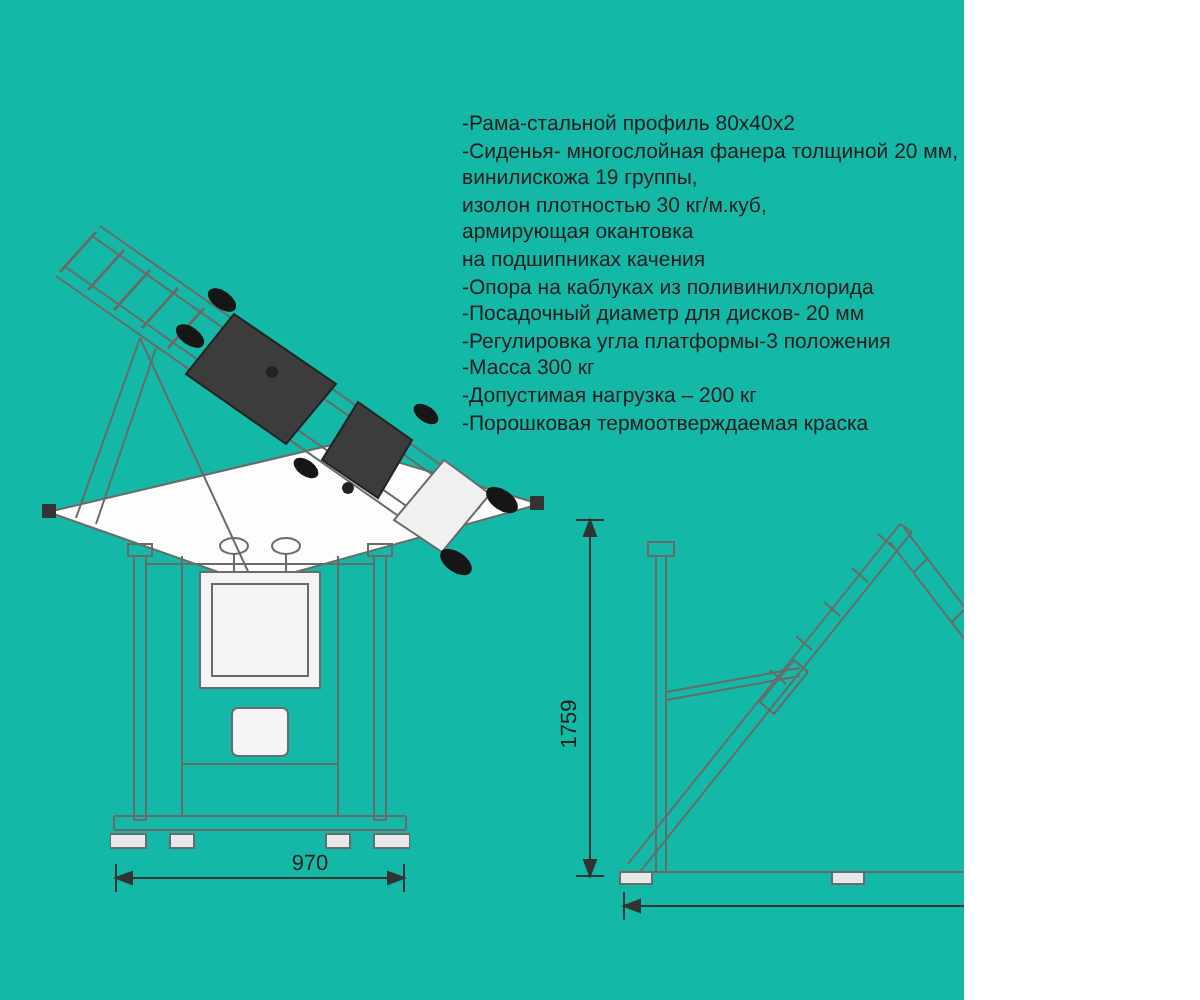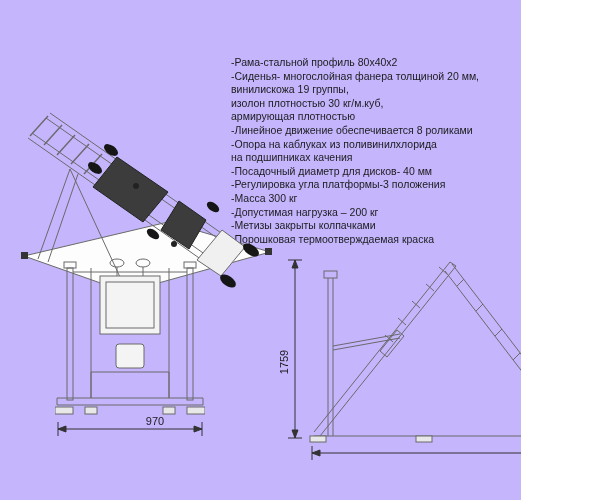--- a/index.html
+++ b/index.html
@@ -1,20 +1,20 @@
 <!DOCTYPE html>
 <html><head>
 <meta charset="utf-8">
 <style>
   html, body { margin: 0; padding: 0; background: #ffffff; }
   .sheet {
     position: relative;
-    width: 521px;
+    width: 482px;
     height: 500px;
-    background: #c4b5fd;
+    background: #14b8a6;
     font-family: "Liberation Sans", sans-serif;
     overflow: hidden;
   }
   .drawing { position: absolute; }
   .spec-list {
     position: absolute;
     left: 231px;
     top: 56px;
     width: 362px;
     font-size: 10.5px;
@@ -31,29 +31,27 @@
 </head>
 <body>
 
 <div class="sheet">
 
   <div class="spec-list">
     <div class="spec-line">-Рама-стальной профиль 80х40х2</div>
     <div class="spec-line">-Сиденья- многослойная фанера толщиной 20 мм,</div>
     <div class="spec-line">винилискожа 19 группы,</div>
     <div class="spec-line">изолон плотностью 30 кг/м.куб,</div>
-    <div class="spec-line">армирующая плотностью</div>
-    <div class="spec-line">-Линейное движение обеспечивается 8 роликами</div>
+    <div class="spec-line">армирующая окантовка</div>
+    <div class="spec-line">на подшипниках качения</div>
     <div class="spec-line">-Опора на каблуках из поливинилхлорида</div>
-    <div class="spec-line">на подшипниках качения</div>
-    <div class="spec-line">-Посадочный диаметр для дисков- 40 мм</div>
+    <div class="spec-line">-Посадочный диаметр для дисков- 20 мм</div>
     <div class="spec-line">-Регулировка угла платформы-3 положения</div>
     <div class="spec-line">-Масса 300 кг</div>
     <div class="spec-line">-Допустимая нагрузка – 200 кг</div>
-    <div class="spec-line">-Метизы закрыты колпачками</div>
     <div class="spec-line">-Порошковая термоотверждаемая краска</div>
   </div>
 
   <div class="drawing" style="left:8px; top:46px;">
     <svg width="285" height="252" viewBox="0 0 285 252">
 
       <g class="ln">
         <polygon points="16,210 118,246 262,206 160,176" fill="#fdfdfd"></polygon>
         <line x1="62" y1="123" x2="30" y2="213"></line>
         <line x1="62" y1="123" x2="118" y2="244"></line>
@@ -97,21 +95,21 @@
         <ellipse cx="243" cy="204" rx="9" ry="5" transform="rotate(35 243 204)" fill="#161616"></ellipse>
         <ellipse cx="220" cy="235" rx="9" ry="5" transform="rotate(35 220 235)" fill="#161616"></ellipse>
       </g>
       <g>
         <circle cx="128" cy="140" r="3" fill="#222"></circle>
         <circle cx="166" cy="198" r="3" fill="#222"></circle>
       </g>
     </svg>
   </div>
 
-  <div class="drawing" style="left:55px; top:252px;">
+  <div class="drawing" style="left:55px; top:262px;">
     <svg width="150" height="192" viewBox="0 0 150 192">
       <g class="ln">
         <rect x="12" y="16" width="6" height="132"></rect>
         <rect x="132" y="16" width="6" height="132"></rect>
         <rect x="9" y="10" width="12" height="6"></rect>
         <rect x="129" y="10" width="12" height="6"></rect>
         <line x1="36" y1="16" x2="36" y2="146"></line>
         <line x1="114" y1="16" x2="114" y2="146"></line>
         <line x1="18" y1="20" x2="132" y2="20"></line>
         <ellipse cx="62" cy="11" rx="7" ry="4"></ellipse>

